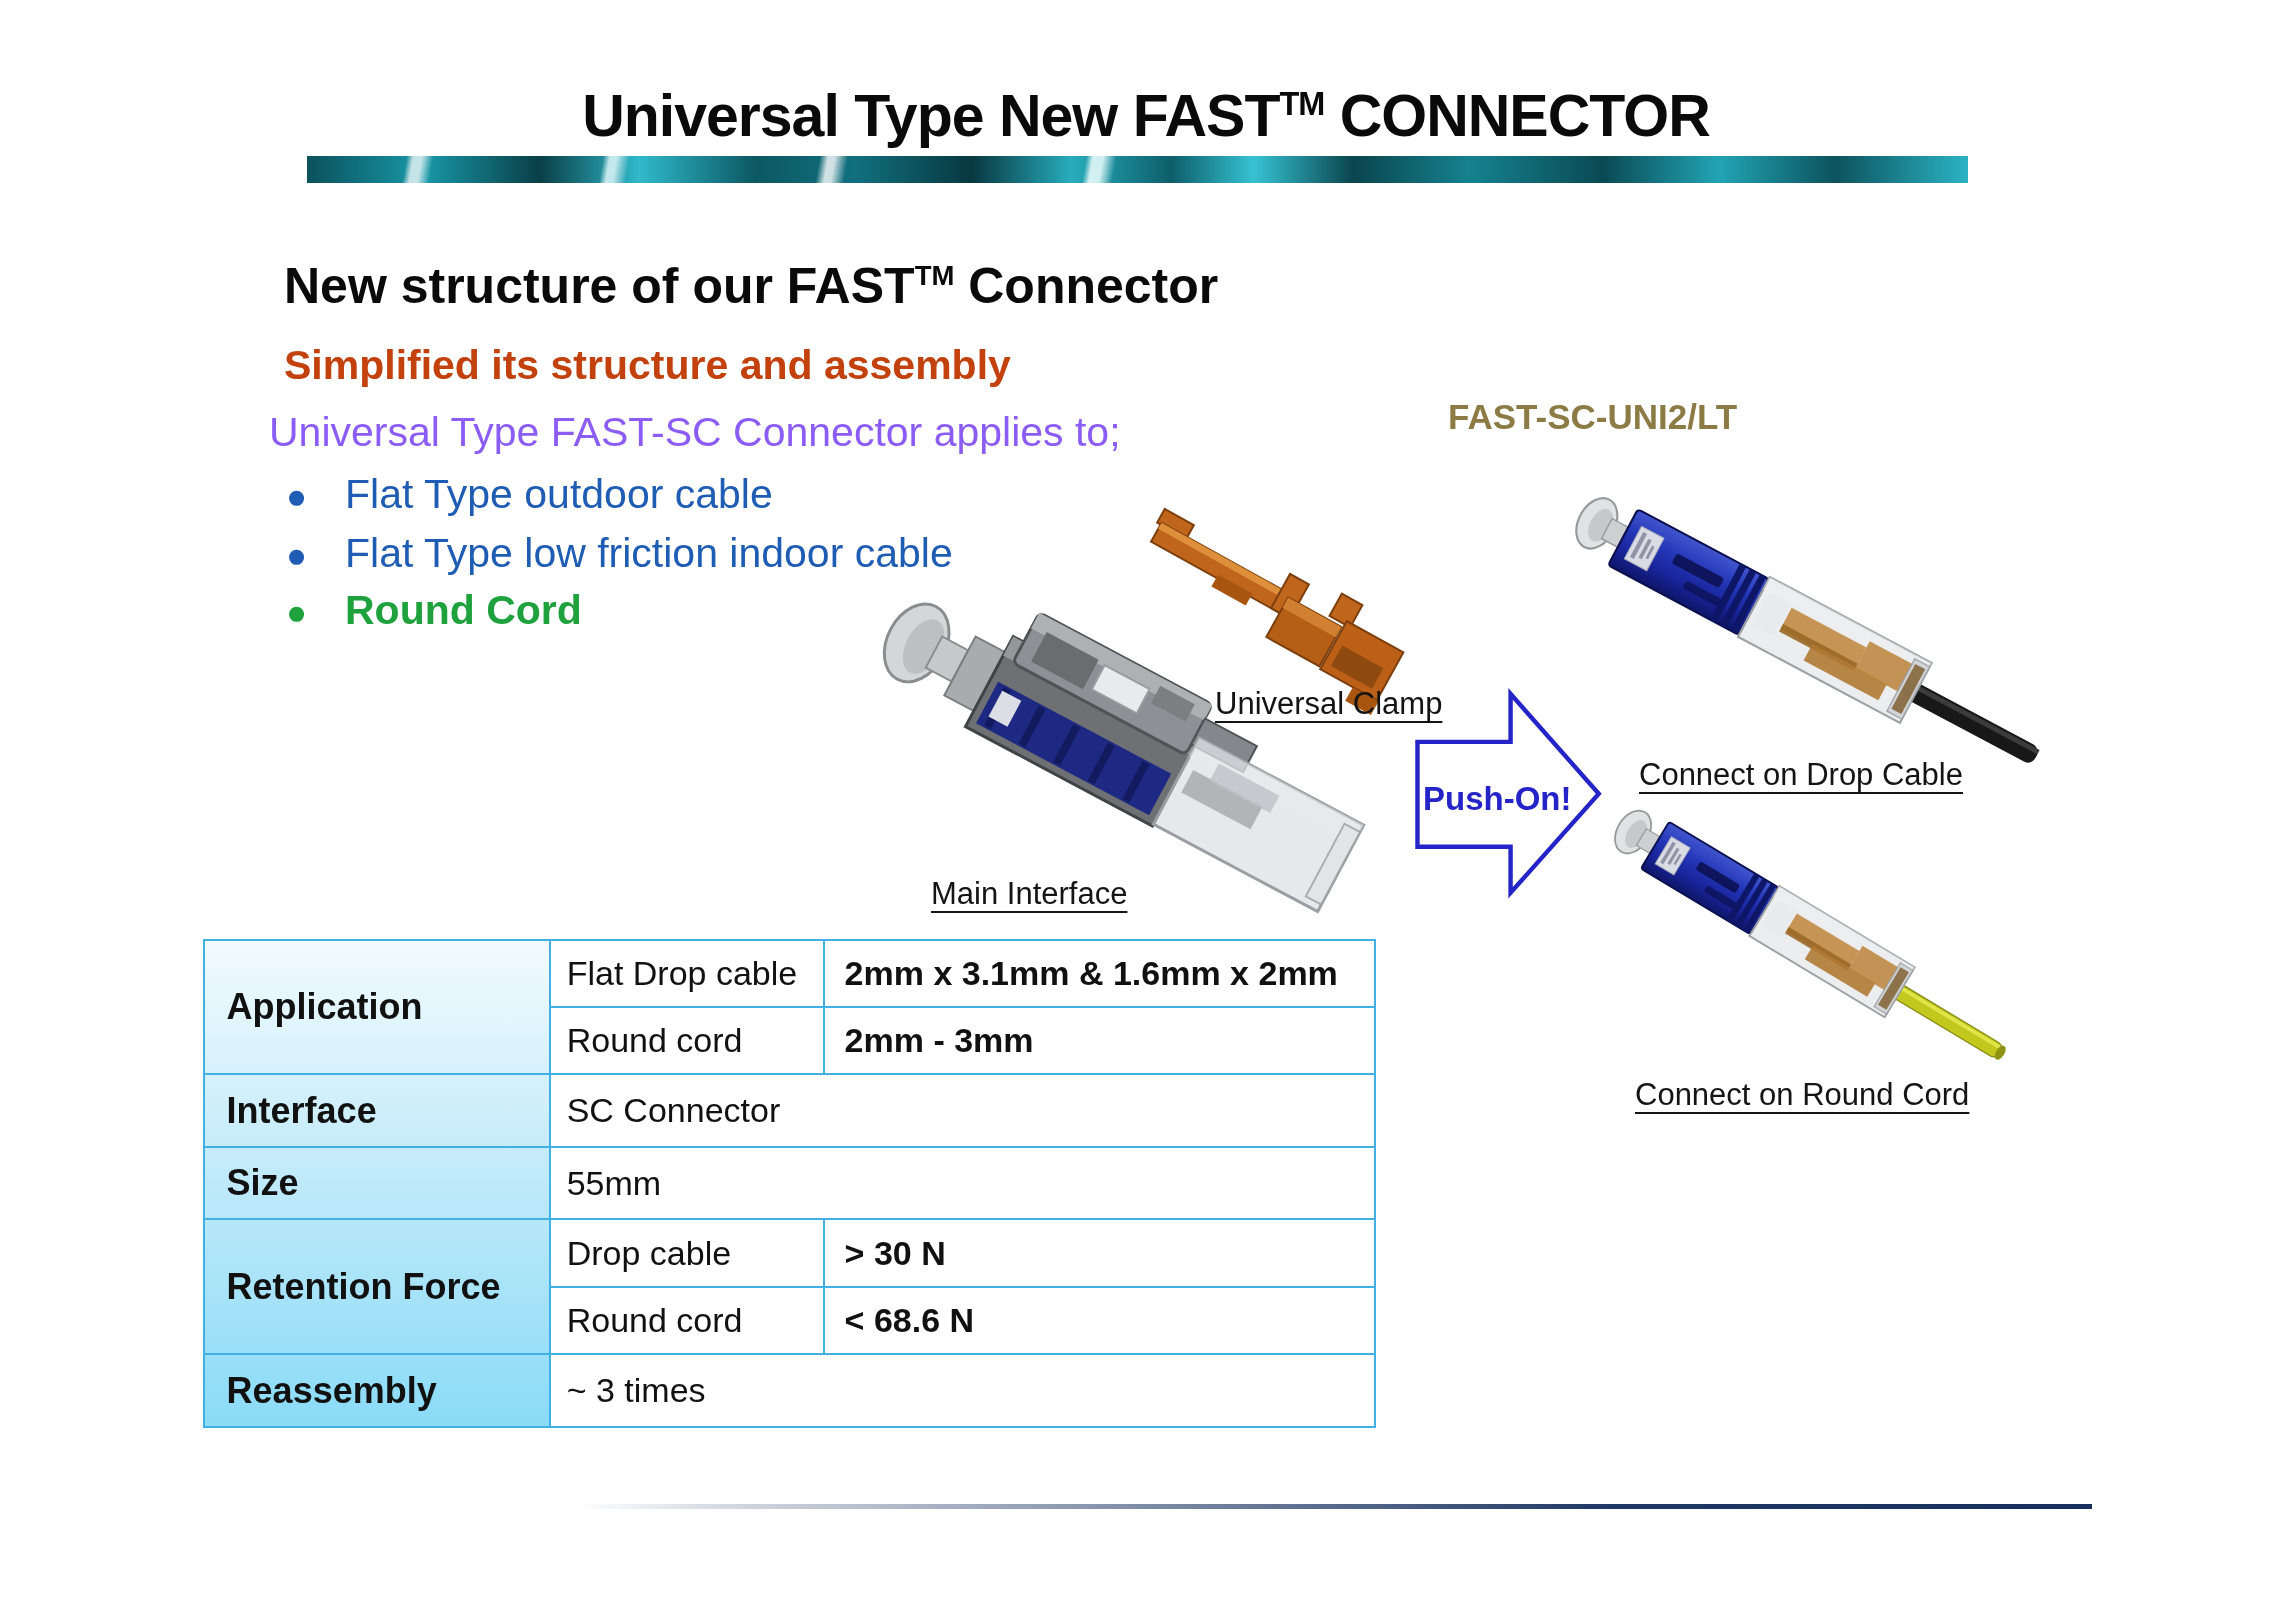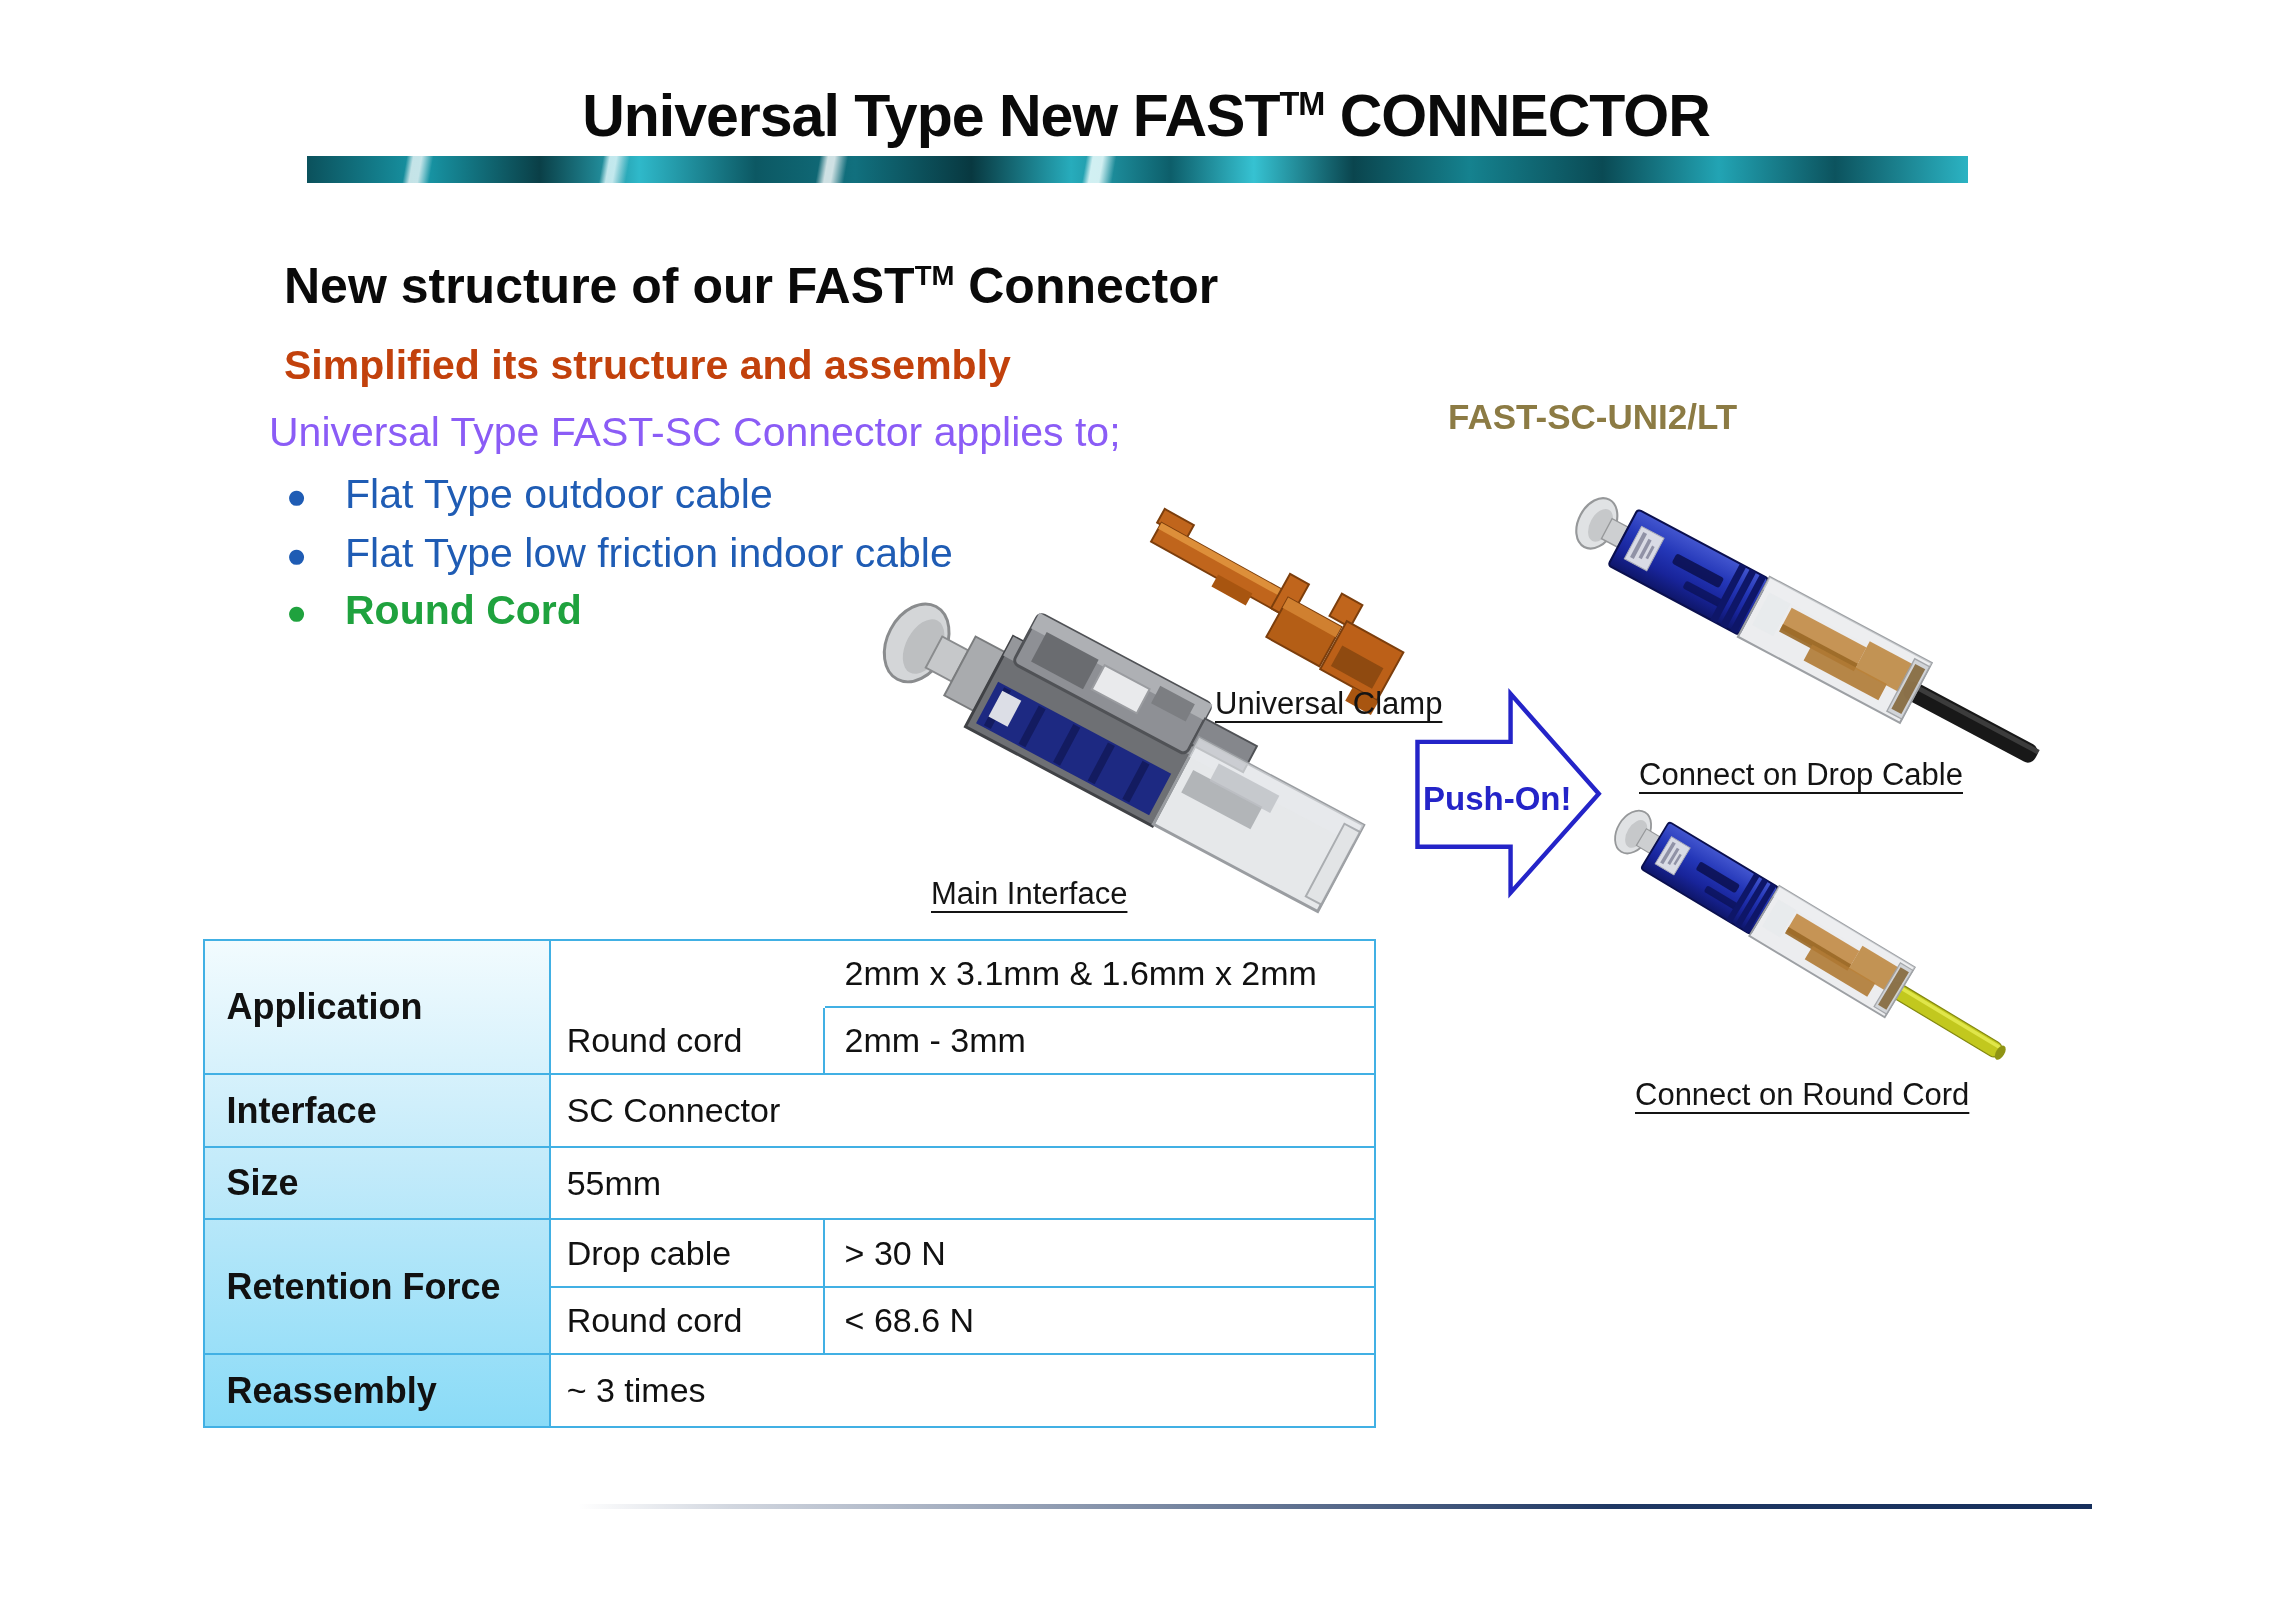--- a/index.html
+++ b/index.html
@@ -37,21 +37,21 @@
   
   .spec{position:absolute;left:203px;top:939px;width:1169px;display:grid;
         grid-template-columns:346px 274px 549px;
         grid-template-rows:67px 67px 73px 72px 68px 67px 71px;
         border:2.9px solid #41B0E4;box-sizing:content-box;background:#fff;}
   .spec::before{content:"";position:absolute;left:0;top:0;width:346px;height:100%;
         background:linear-gradient(180deg,#F2FBFE 0%,#C4EBFA 45%,#8ADBF7 100%);}
   .cell{position:relative;display:flex;align-items:center;font-size:34px;color:#111;
         border-color:#41B0E4;border-style:solid;border-width:0;background:#fff;}
   .hdr{font-weight:bold;font-size:36px;padding-left:21.6px;background:transparent;}
-  .key{padding-left:15.7px;} .val{padding-left:19.6px;}
+  .key{padding-left:15.7px;} .val{padding-left:19.6px;font-weight:bold;}
   .t-app{grid-area:1/1/3/2;border-right-width:2.9px;border-bottom-width:2.9px;text-align:right;}
   .t-flat-k{grid-area:1/2/2/3;border-right-width:2px;border-bottom-width:2px;}
   .t-flat-v{grid-area:1/3/2/4;border-bottom-width:2px;}
   .t-round-k{grid-area:2/2/3/3;border-right-width:2px;border-bottom-width:2.9px;}
   .t-round-v{grid-area:2/3/3/4;border-bottom-width:2.9px;}
   .t-int-h{grid-area:3/1/4/2;border-right-width:2.9px;border-bottom-width:2.9px;}
   .t-int-v{grid-area:3/2/4/4;border-bottom-width:2.9px;}
   .t-size-h{grid-area:4/1/5/2;border-right-width:2.9px;border-bottom-width:2.9px;}
   .t-size-v{grid-area:4/2/5/4;border-bottom-width:2.9px;}
   .t-ret{grid-area:5/1/7/2;border-right-width:2.9px;border-bottom-width:2.9px;}
@@ -185,20 +185,21 @@
   </svg>
 
   <div class="dlabel lbl-clamp">Universal Clamp</div>
   <div class="dlabel lbl-main">Main Interface</div>
   <div class="push-on">Push-On!</div>
   <div class="dlabel lbl-drop">Connect on Drop Cable</div>
   <div class="dlabel lbl-round">Connect on Round Cord</div>
 
   <div class="spec">
     <div class="cell hdr t-app">Application</div>
+    <div class="cell key t-flat-k">Flat Drop cable</div>
     <div class="cell val t-flat-v">2mm x 3.1mm &amp; 1.6mm x 2mm</div>
     <div class="cell key t-round-k">Round cord</div>
     <div class="cell val t-round-v">2mm - 3mm</div>
     <div class="cell hdr t-int-h">Interface</div>
     <div class="cell key t-int-v">SC Connector</div>
     <div class="cell hdr t-size-h">Size</div>
     <div class="cell key t-size-v">55mm</div>
     <div class="cell hdr t-ret">Retention Force</div>
     <div class="cell key t-drop-k">Drop cable</div>
     <div class="cell val t-drop-v">&gt; 30 N</div>

